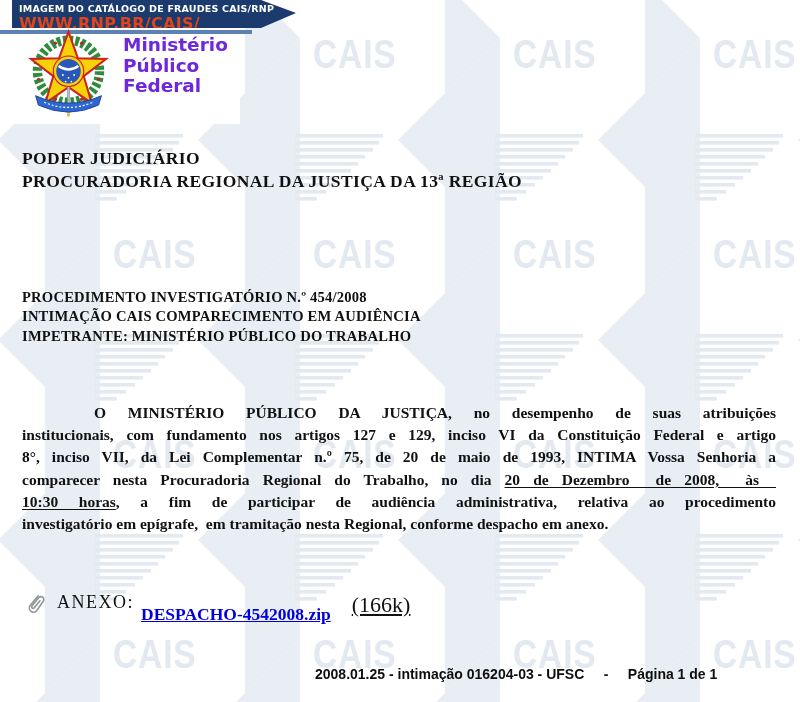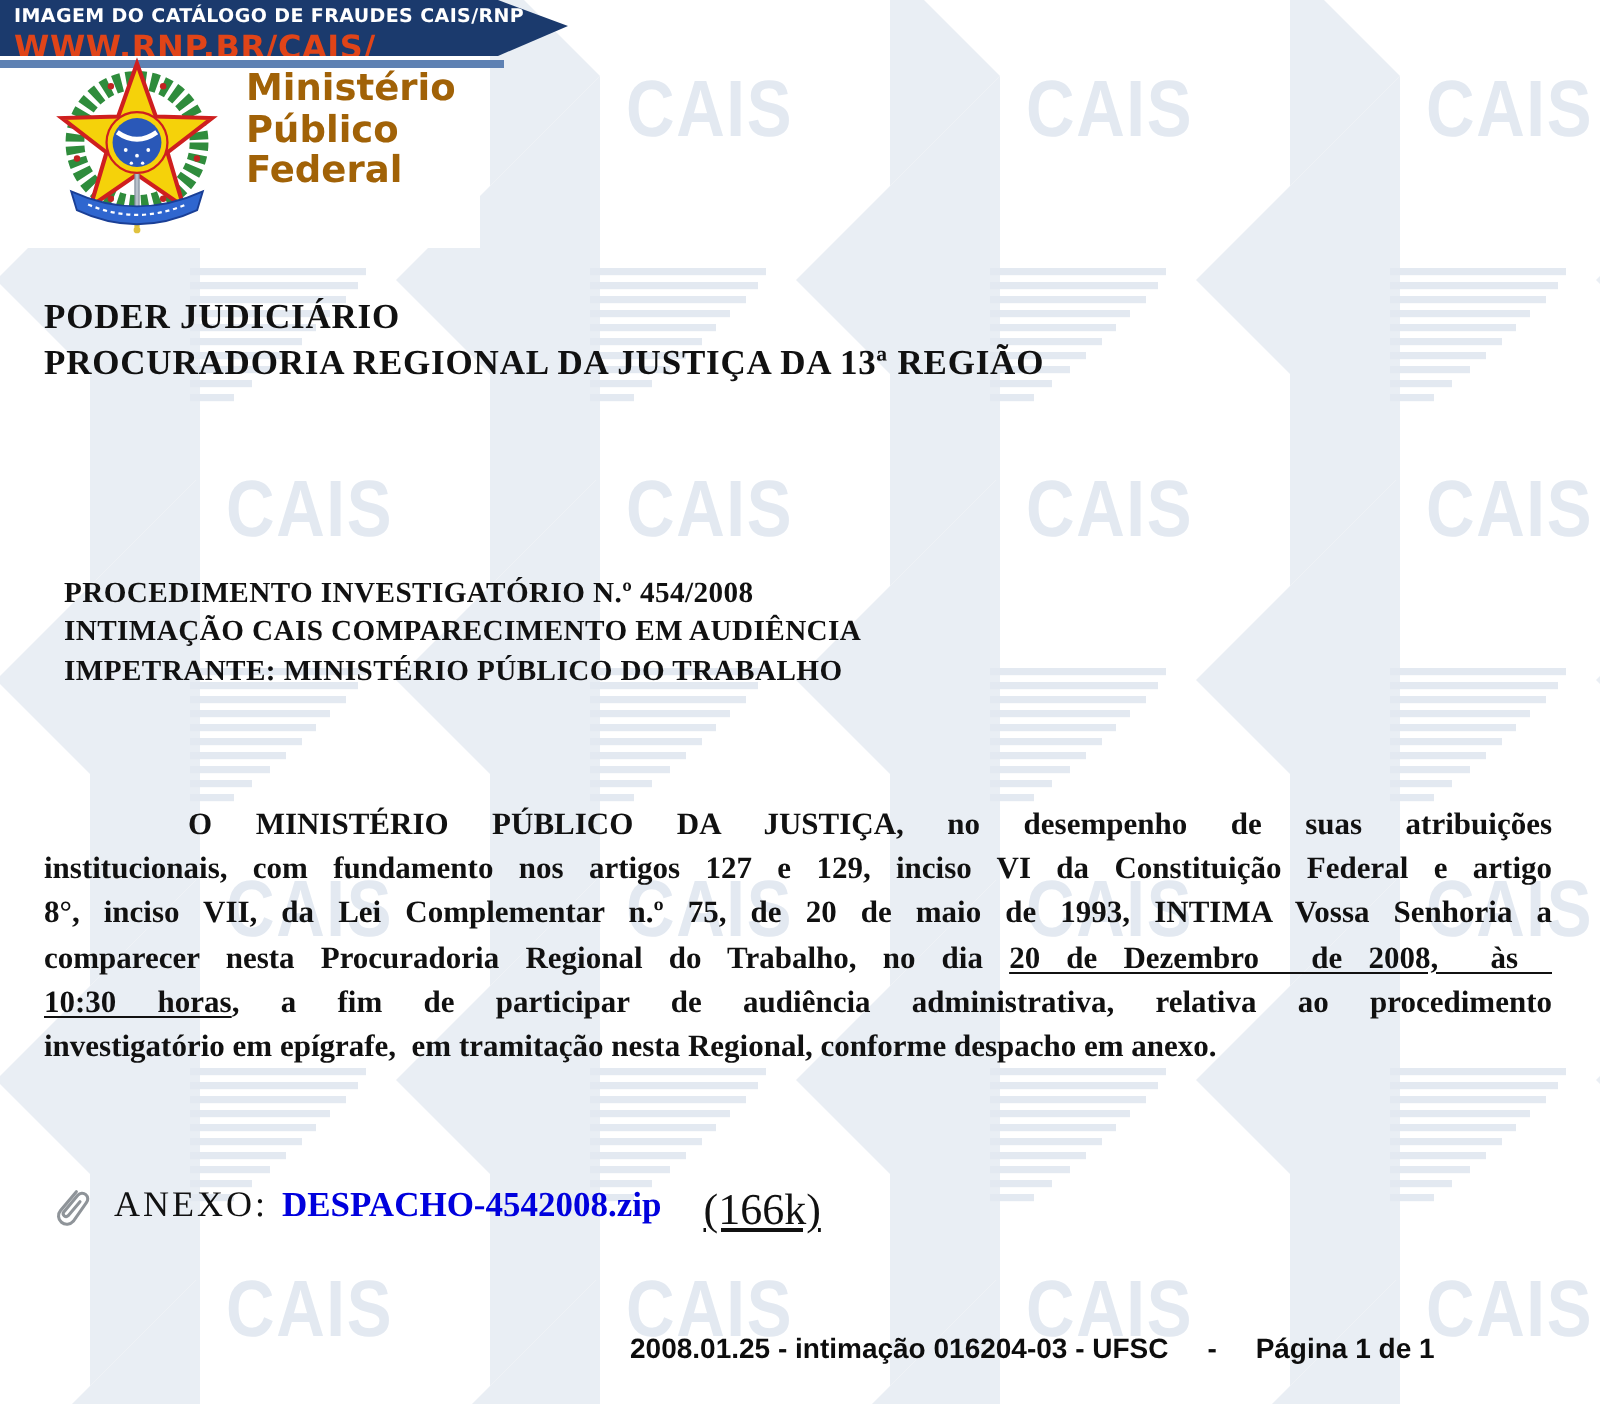--- a/index.html
+++ b/index.html
@@ -1,45 +1,45 @@
 <!DOCTYPE html>
 <html><head>
 <meta charset="utf-8">
 <style>
   html,body{margin:0;padding:0;}
   body{width:800px;height:702px;position:relative;overflow:hidden;background:#ffffff;
        font-family:"Liberation Serif","DejaVu Serif",serif;color:#111;}
   #wm-layer{position:absolute;left:0;top:0;width:800px;height:702px;z-index:0;}
   .white-mask{position:absolute;left:14px;top:26px;width:226px;height:98px;background:#fff;z-index:1;}
   
-  .banner{position:absolute;left:0;top:0;width:284px;height:44px;z-index:3;
+  .banner{position:absolute;left:12px;top:0;width:284px;height:44px;z-index:3;
           clip-path:polygon(0 0,249px 0,284px 13px,249px 28px,0 28px);
           font-family:"DejaVu Sans",sans-serif;}
   .banner-l1{position:absolute;left:7px;top:3px;font-size:9.5px;font-weight:bold;letter-spacing:.2px;color:#fff;white-space:nowrap;}
   .banner-l2{position:absolute;left:7px;top:14px;font-size:16px;font-weight:bold;letter-spacing:.3px;
              text-decoration:underline;white-space:nowrap;}
   .banner-strip{position:absolute;left:0;top:30px;width:252px;height:4px;z-index:3;}
   
   .logo-box{position:absolute;left:20px;top:28px;width:97px;height:94px;z-index:3;}
   .mpf-name{position:absolute;left:123px;top:35px;z-index:3;font-family:"DejaVu Sans",sans-serif;
-            font-size:18.5px;font-weight:bold;line-height:20.5px;color:#a16207;}
+            font-size:18.5px;font-weight:bold;line-height:20.5px;color:#6d28d9;}
   
   .hdr{position:absolute;left:22px;top:147px;z-index:2;font-size:17.5px;font-weight:bold;
        letter-spacing:.4px;line-height:23px;white-space:nowrap;}
-  .case-block{position:absolute;left:32px;top:288px;z-index:2;font-size:14.6px;font-weight:bold;
+  .case-block{position:absolute;left:22px;top:288px;z-index:2;font-size:14.6px;font-weight:bold;
        letter-spacing:.2px;line-height:19.4px;white-space:nowrap;}
   .body-text{position:absolute;left:22px;top:402px;width:754px;z-index:2;
        font-size:15.5px;font-weight:bold;line-height:22.2px;}
   .bline{text-align:justify;text-align-last:justify;}
   .bline.last{text-align-last:left;}
   .bline.indent{padding-left:72px;}
   .useg{text-decoration:underline;text-underline-offset:2px;}
   .attach{position:absolute;left:25px;top:592px;z-index:2;display:flex;align-items:flex-start;}
   .attach-label{font-size:18px;letter-spacing:1.5px;margin-left:12px;}
-  .attach-link{font-size:17.5px;font-weight:bold;margin-left:7px;cursor:pointer;}
+  .attach-link{font-size:17.5px;font-weight:bold;text-decoration:underline;margin-left:7px;cursor:pointer;margin-top:12px;}
   .attach-size{font-size:22px;margin-left:21px;text-decoration:underline;}
   .footer{position:absolute;left:315px;top:666px;z-index:2;white-space:pre;
           font-family:"Liberation Sans",sans-serif;font-size:14px;font-weight:bold;color:#0d0d0d;}
 </style>
 </head>
 <body>
 
 <div id="wm-layer"><svg width="800" height="702">
       <g transform="translate(0,0)">
         <path d="M45,-17 L100,38 L45,93 Z" fill="#e9eef4"></path>

